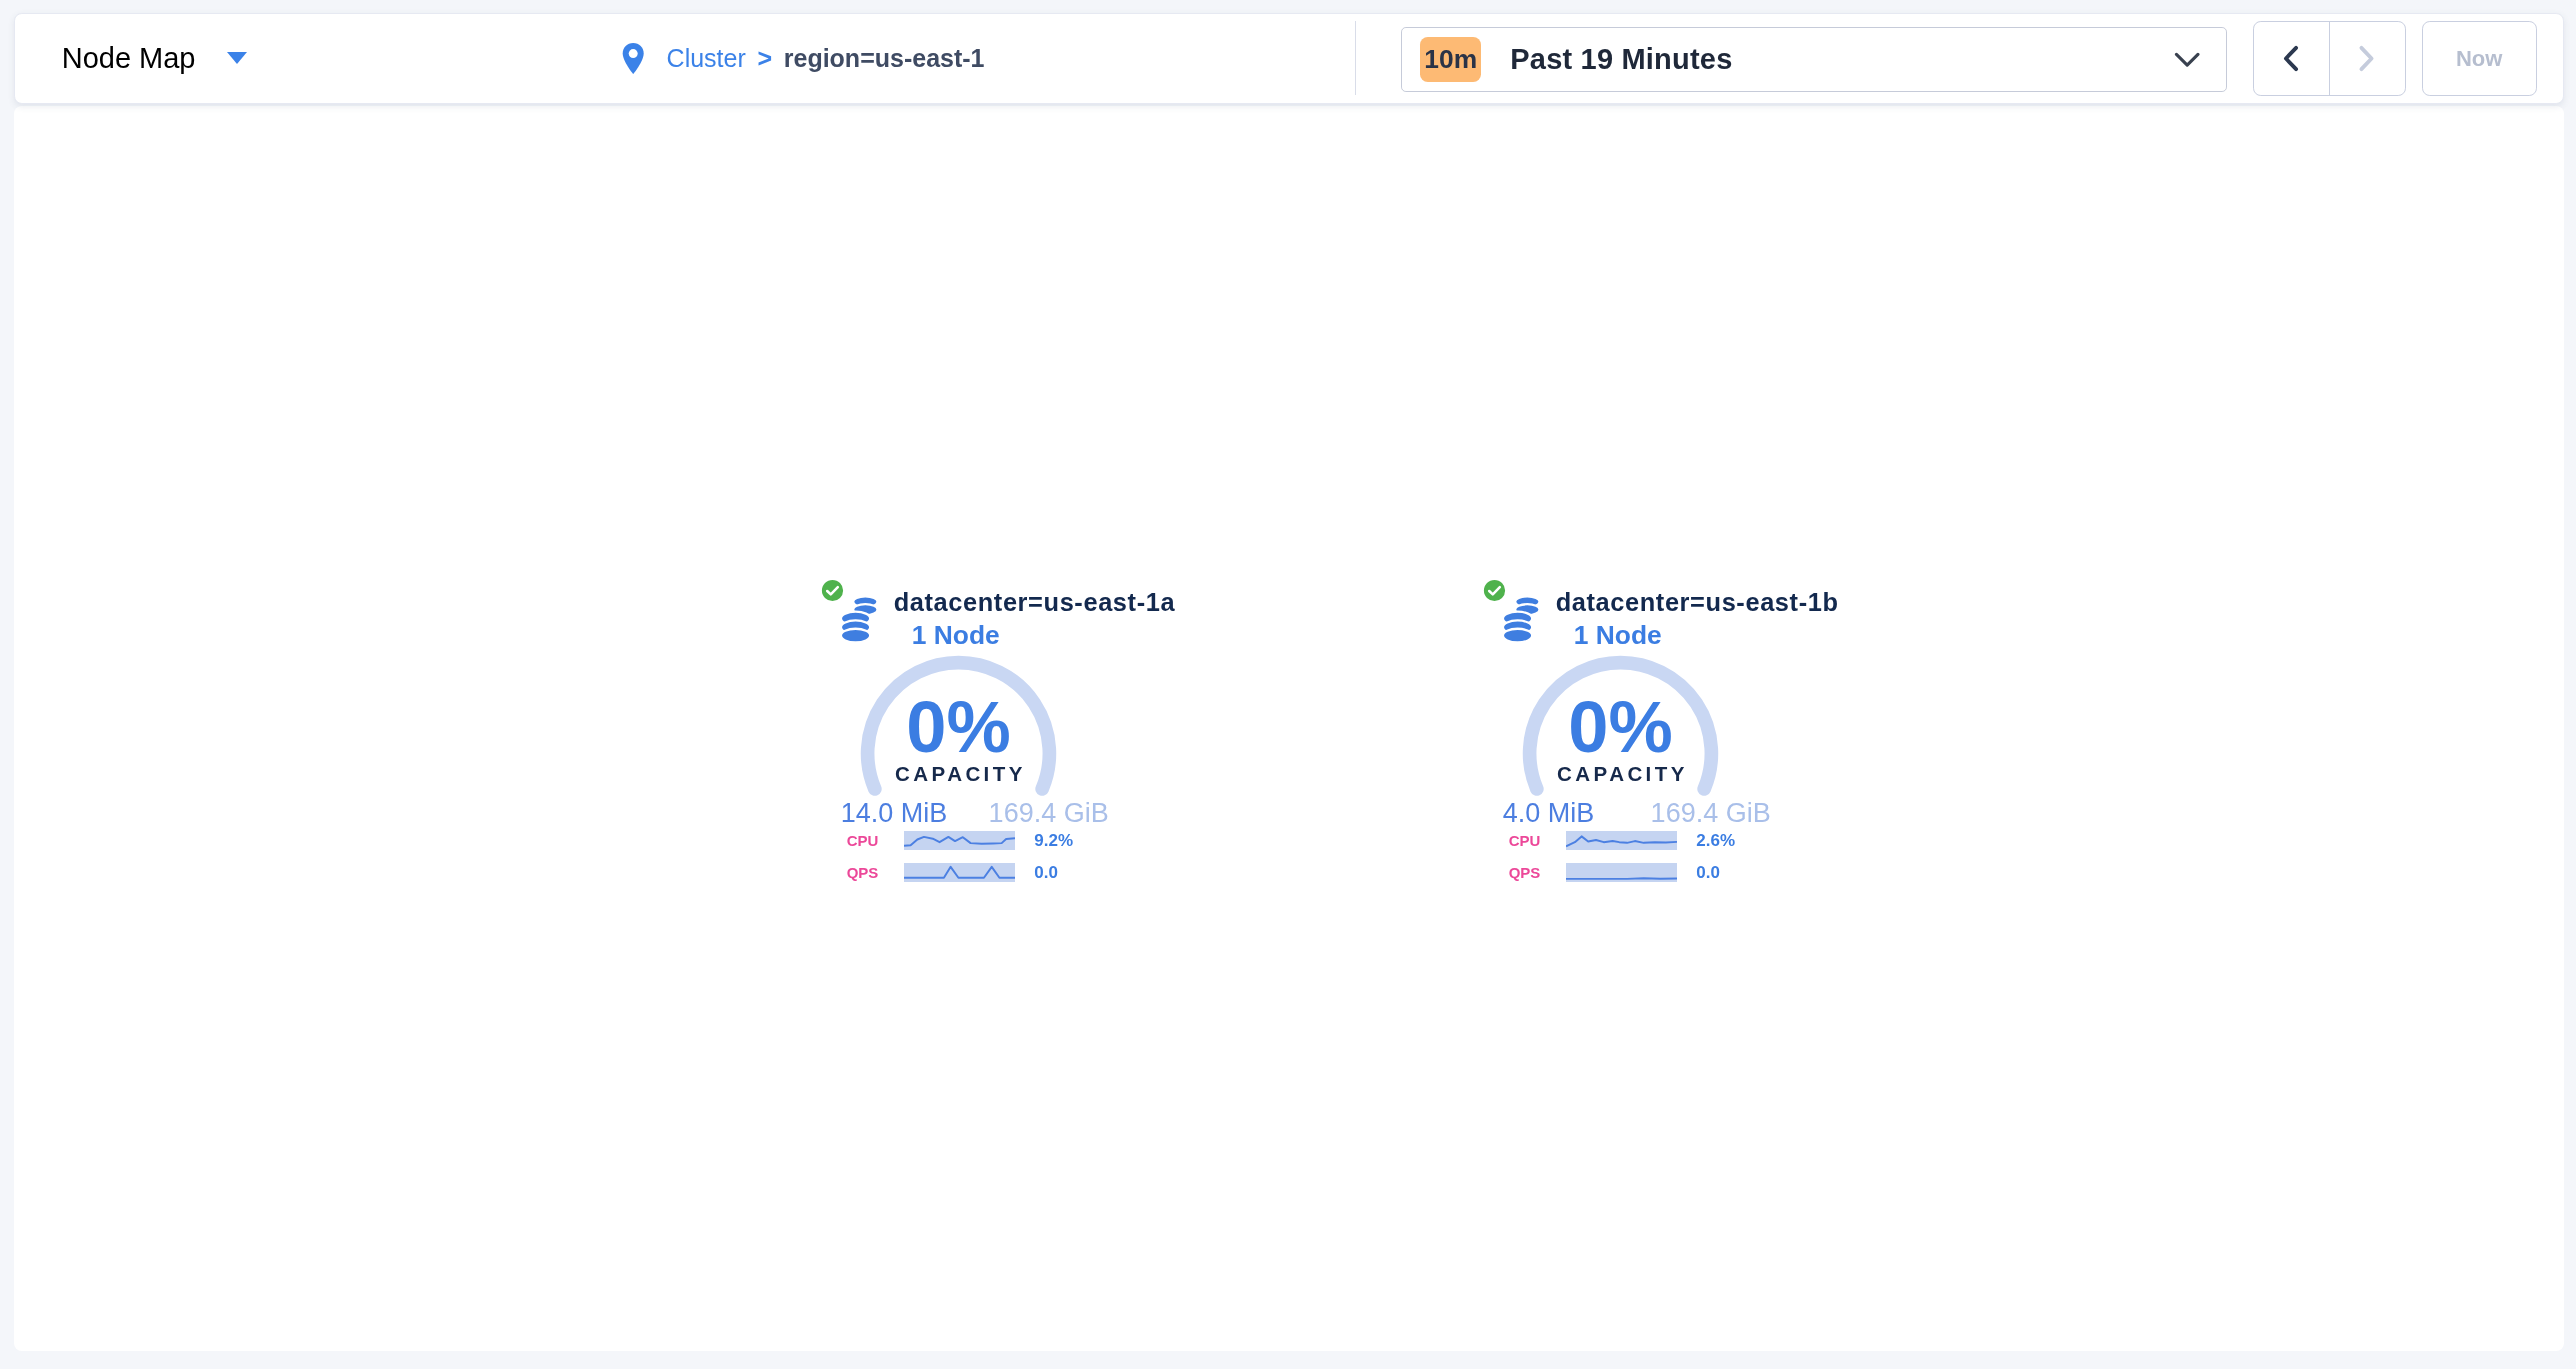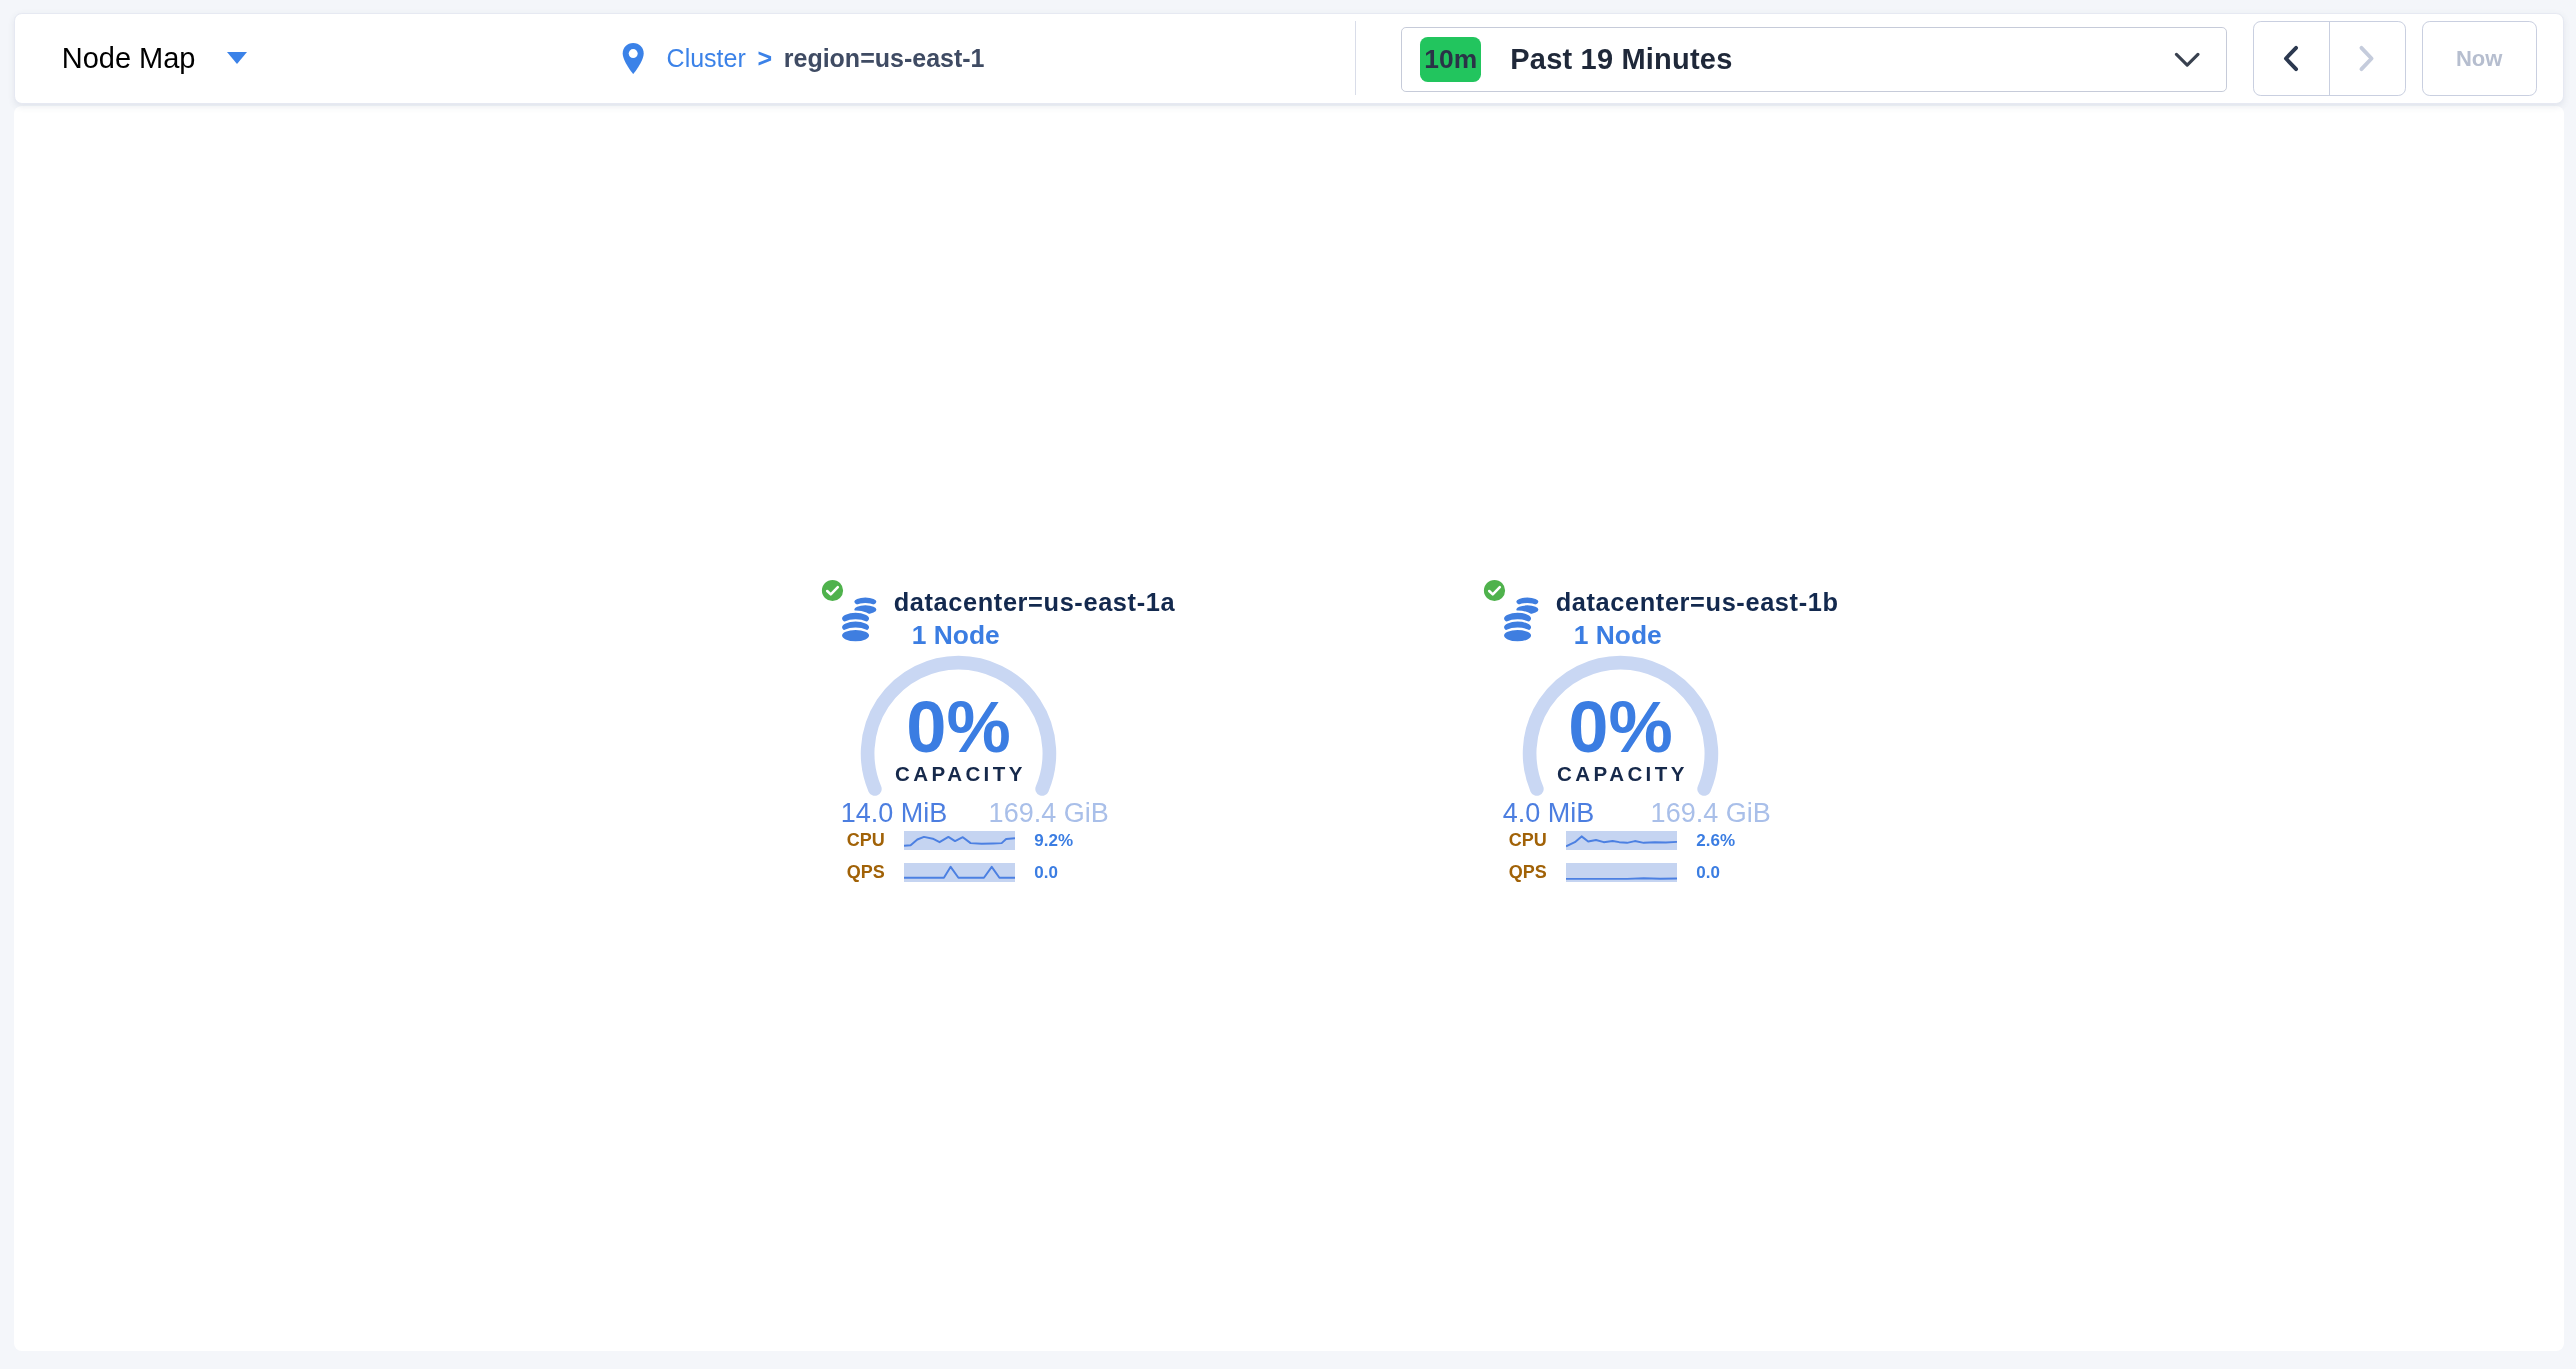--- a/index.html
+++ b/index.html
@@ -49,21 +49,21 @@
   .time-box {
     position: absolute; left: 1386px; top: 13.7px;
     width: 826px; height: 65px;
     border: 1px solid #c6cbd9; border-radius: 4.9px;
     display: flex; align-items: center;
     padding: 0 25.4px 0 18.6px;
     background: #fff; cursor: pointer;
   }
   .time-badge {
     width: 61px; height: 45px;
-    background: #22c55e; border-radius: 7.8px;
+    background: #fdba74; border-radius: 7.8px;
     display: flex; align-items: center; justify-content: center;
     font-size: 26.4px; font-weight: 700; color: #2a3347;
   }
   .time-label {
     margin-left: 29px; font-size: 29px; font-weight: 700; color: #1f2839;
     letter-spacing: 0.2px;
   }
   .time-chevron { margin-left: auto; }
 
   .arrow-group {
@@ -123,21 +123,21 @@
   .cap-used  { color: #4c7ee0; }
   .cap-total { color: #a9bfe9; }
 
   .metric-row {
     position: absolute; left: 63px; height: 21.5px;
     display: flex; align-items: center;
   }
   .metric-cpu { top: 267px; }
   .metric-qps { top: 299px; }
   .metric-label {
-    width: 57px; font-size: 18px; font-weight: 700; color: #a16207;
+    width: 57px; font-size: 15px; font-weight: 700; color: #ec4899;
   }
   .spark {
     width: 111px; height: 18.6px; display: block;
     background: #c5d4f1;
   }
   .metric-value {
     margin-left: 19.6px; font-size: 17px; font-weight: 700; color: #3b7de2;
   }
 
   

